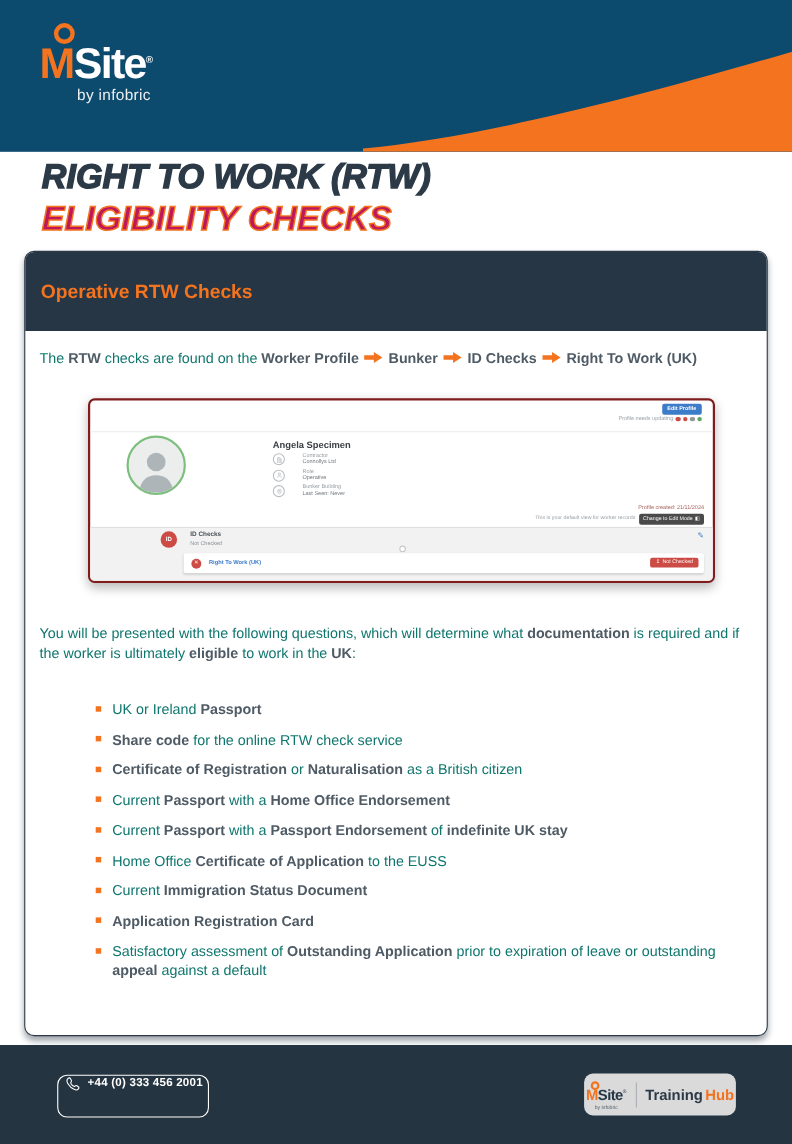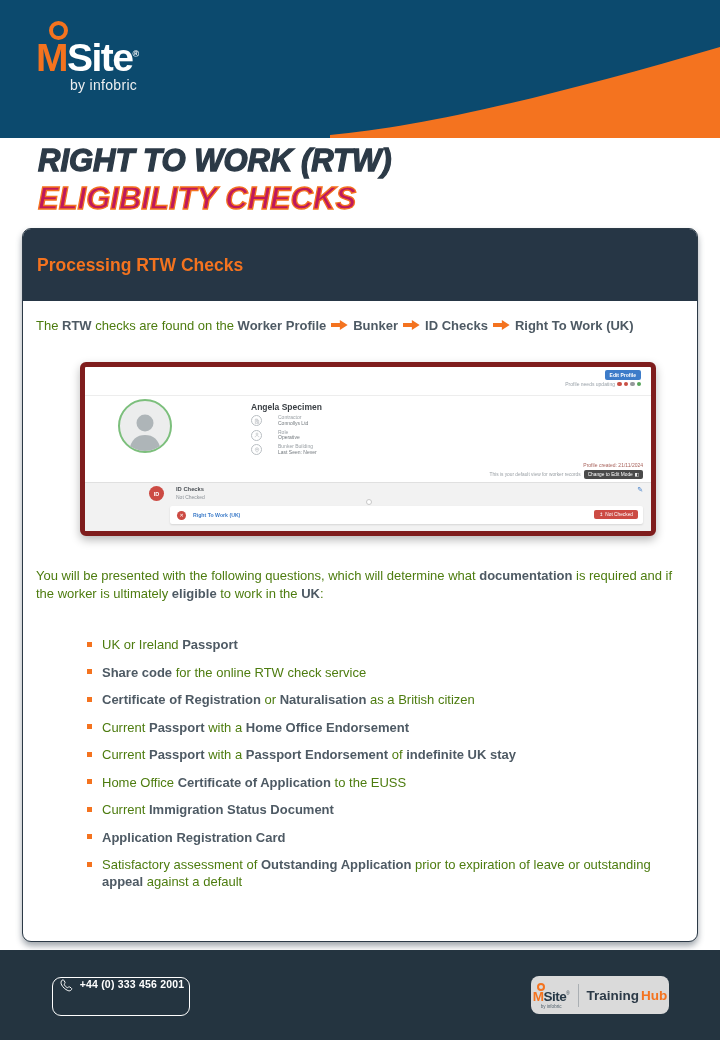--- a/index.html
+++ b/index.html
@@ -23,33 +23,33 @@
   .title-l2{color:#be185d;-webkit-text-stroke:1.3px #F4731F;}
 
   
   .card{position:absolute;left:22px;top:228px;width:674px;height:712px;background:#fff;
         border:1px solid #2C3A47;border-radius:9px;box-shadow:0 4px 6px rgba(44,58,71,.45);}
   .card-header{height:72px;background:#263645;border-radius:8px 8px 0 0;display:flex;align-items:center;padding-left:14px;}
   .card-title{color:#F4731F;font-size:17.5px;font-weight:bold;margin:0;}
   .card-body{position:relative;height:639px;}
 
   .breadcrumb{position:absolute;left:13px;top:17px;width:655px;font-size:13px;color:#8A939B;white-space:nowrap;}
-  .seg{color:#4d7c0f;}
+  .seg{color:#0f766e;}
   .seg.bold{color:#4E5A64;font-weight:bold;}
   .bc-arrow{display:inline-block;margin:0 5px;vertical-align:-1px;}
   .bc-arrow svg{width:17px;height:12px;display:inline-block;}
 
   .intro{position:absolute;left:13px;top:266px;width:654px;font-size:13px;line-height:17.5px;color:#8A939B;}
 
   .bullets{position:absolute;left:64px;top:335px;width:585px;}
   .bullet-item{position:relative;padding-left:15px;margin-bottom:10.5px;font-size:13px;line-height:17px;color:#8A939B;}
   .bullet-marker{position:absolute;left:0;top:5.5px;width:5px;height:5px;background:#F4731F;}
 
   
-  .ss{position:absolute;left:57px;top:61px;width:566px;height:164px;background:#fff;border:5px solid #7f1d1d;
+  .ss{position:absolute;left:57px;top:61px;width:566px;height:164px;background:#fff;border:2px solid #7f1d1d;
       border-radius:6px;box-shadow:0 4px 10px rgba(0,0,0,.28);overflow:hidden;}
   .ss-topbar{position:relative;height:28px;border-bottom:1px solid #EDEDED;}
   .ss-editbtn{position:absolute;right:10px;top:3px;background:#3D7CC9;color:#fff;font-size:5px;font-weight:bold;
               padding:2px 5px;border-radius:2px;line-height:6px;}
   .ss-status{position:absolute;right:10px;top:14px;display:flex;align-items:center;gap:2px;font-size:5px;color:#9AA2A9;}
   .ss-dot{width:4.5px;height:4.5px;border-radius:50%;display:inline-block;}
 
   .ss-main{position:relative;height:87px;}
   .ss-avatar{position:absolute;left:33px;top:3px;width:50px;height:50px;border:2px solid #7CBF7C;border-radius:50%;
              background:#ECEDED;overflow:hidden;}
@@ -119,21 +119,21 @@
     </div>
   </div>
 
   <div class="title">
     <div class="title-l1">RIGHT TO WORK (RTW)</div>
     <div class="title-l2">ELIGIBILITY CHECKS</div>
   </div>
 
   <div class="card">
     <div class="card-header">
-      <h2 class="card-title">Processing RTW Checks</h2>
+      <h2 class="card-title">Operative RTW Checks</h2>
     </div>
     <div class="card-body">
 
       <div class="breadcrumb"><span class="seg">The </span><span class="seg bold">RTW</span><span class="seg"> checks are found on the </span><span class="seg bold">Worker Profile</span><span class="bc-arrow"><svg viewBox="0 0 24 16">
               <path d="M0 5.2 H12.5 V1 L23.5 8 L12.5 15 V10.8 H0 Z" fill="#F4731F"></path>
             </svg></span><span class="seg bold">Bunker</span><span class="bc-arrow"><svg viewBox="0 0 24 16">
               <path d="M0 5.2 H12.5 V1 L23.5 8 L12.5 15 V10.8 H0 Z" fill="#F4731F"></path>
             </svg></span><span class="seg bold">ID Checks</span><span class="bc-arrow"><svg viewBox="0 0 24 16">
               <path d="M0 5.2 H12.5 V1 L23.5 8 L12.5 15 V10.8 H0 Z" fill="#F4731F"></path>
             </svg></span><span class="seg bold">Right To Work (UK)</span></div>

